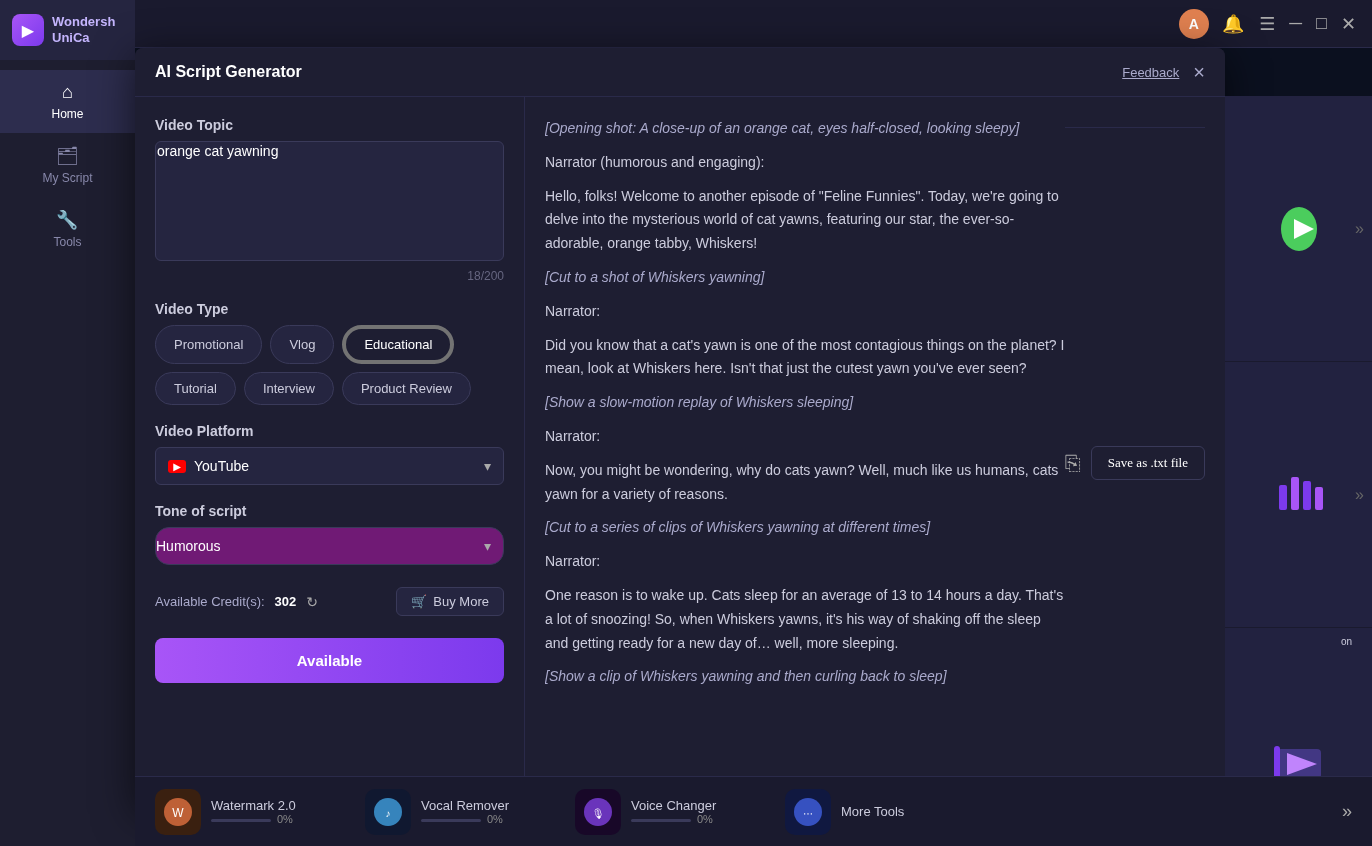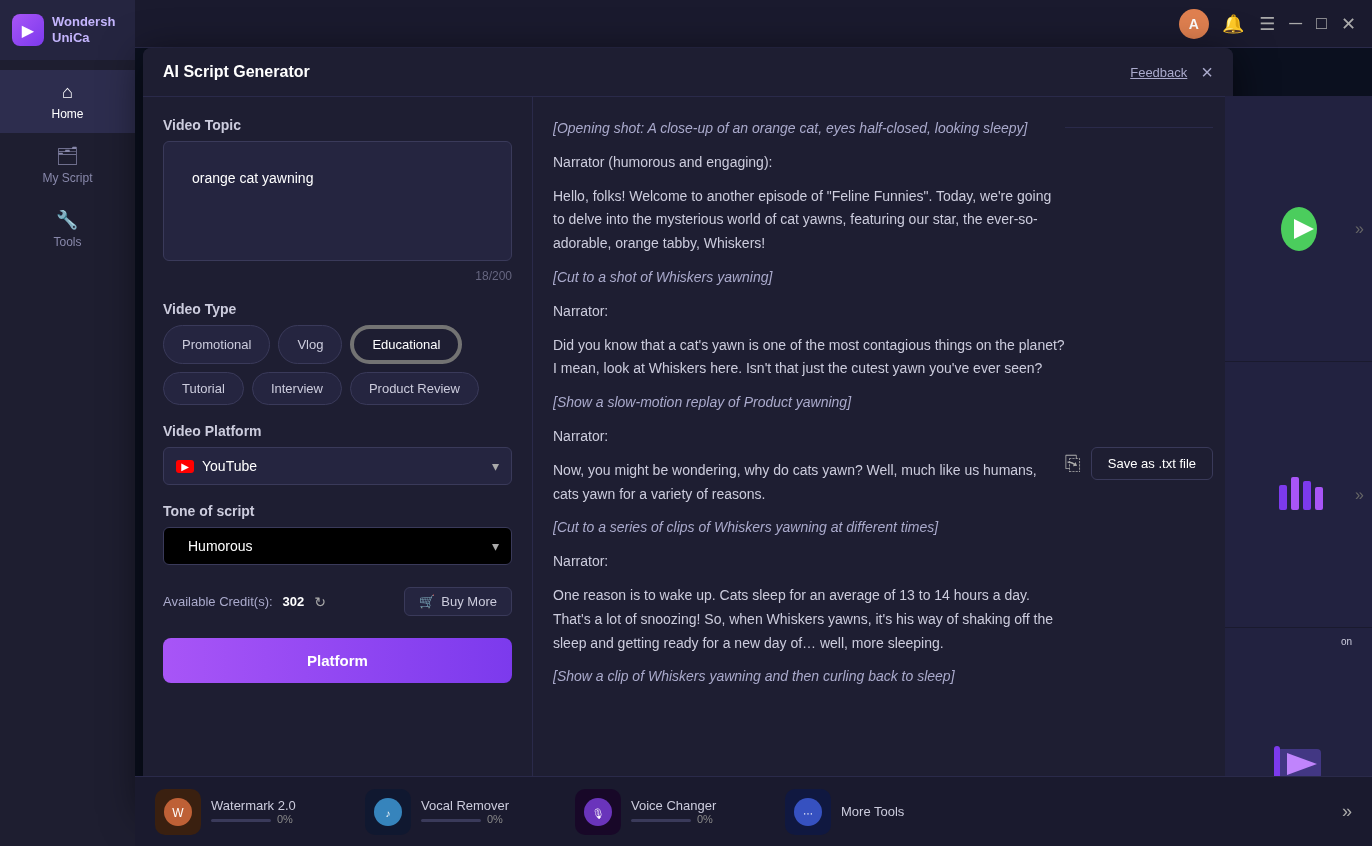--- a/index.html
+++ b/index.html
@@ -111,21 +111,21 @@
       height: 798px;
       background: rgba(0,0,0,0.5);
       display: flex;
       align-items: flex-start;
       justify-content: flex-start;
     }
 
     
     .dialog {
       position: absolute;
-      left: 8px; top: 0;
+      left: 0; top: 0;
       width: 1090px;
       height: 760px;
       background: #1e1e32;
       border-radius: 8px;
       box-shadow: 0 8px 40px rgba(0,0,0,0.6);
       overflow: hidden;
       display: flex;
       flex-direction: column;
     }
 
@@ -189,21 +189,21 @@
 
     
     .topic-textarea {
       width: 100%;
       height: 120px;
       background: #252540;
       border: 1px solid #3a3a5a;
       border-radius: 6px;
       color: #ffffff;
       font-size: 14px;
-      padding: 28px;
+      padding: 1px;
       resize: none;
       outline: none;
       font-family: inherit;
     }
     .char-count {
       text-align: right;
       color: #666680;
       font-size: 12px;
       margin-top: 4px;
     }
@@ -246,26 +246,26 @@
       position: absolute;
       right: 12px;
       color: #aaa;
     }
 
     
     .tone-select-display {
       display: flex;
       align-items: center;
       width: 100%;
-      background: #000000;
+      background: #701a75;
       border: 1px solid #3a3a5a;
-      border-radius: 6px;
+      border-radius: 14px;
       color: #ffffff;
       font-size: 14px;
-      padding: 10px 24px;
+      padding: 10px 0;
       cursor: pointer;
       position: relative;
     }
     .tone-select-display .chevron {
       position: absolute;
       right: 12px;
       color: #aaa;
     }
 
     
@@ -355,20 +355,21 @@
       cursor: pointer;
     }
     .save-txt-btn {
       padding: 8px 16px;
       border: 1px solid #3a3a5a;
       border-radius: 6px;
       background: transparent;
       color: #ffffff;
       font-size: 13px;
       cursor: pointer;
+      font-family: Liberation Serif, serif;
     }
 
     
     .bottom-bar {
       position: absolute;
       left: 135px;
       bottom: 0;
       width: 1237px;
       height: 70px;
       background: #1a1a2e;
@@ -539,32 +540,32 @@
         <div class="credits-row">
           <span class="credits-label">Available Credit(s):</span>
           <span class="credits-value">302</span>
           <span class="refresh-icon">↻</span>
           <button class="buy-more-btn">
             <span>🛒</span>
             <span>Buy More</span>
           </button>
         </div>
 
-        <button class="generate-btn">Platform</button>
+        <button class="generate-btn">Available</button>
       </div>
 
       <div class="right-panel">
         <div class="script-content">
           <p class="italic">[Opening shot: A close-up of an orange cat, eyes half-closed, looking sleepy]</p>
           <p>Narrator (humorous and engaging):</p>
           <p>Hello, folks! Welcome to another episode of "Feline Funnies". Today, we're going to delve into the mysterious world of cat yawns, featuring our star, the ever-so-adorable, orange tabby, Whiskers!</p>
           <p class="italic">[Cut to a shot of Whiskers yawning]</p>
           <p>Narrator:</p>
           <p>Did you know that a cat's yawn is one of the most contagious things on the planet? I mean, look at Whiskers here. Isn't that just the cutest yawn you've ever seen?</p>
-          <p class="italic">[Show a slow-motion replay of Product yawning]</p>
+          <p class="italic">[Show a slow-motion replay of Whiskers sleeping]</p>
           <p>Narrator:</p>
           <p>Now, you might be wondering, why do cats yawn? Well, much like us humans, cats yawn for a variety of reasons.</p>
           <p class="italic">[Cut to a series of clips of Whiskers yawning at different times]</p>
           <p>Narrator:</p>
           <p>One reason is to wake up. Cats sleep for an average of 13 to 14 hours a day. That's a lot of snoozing! So, when Whiskers yawns, it's his way of shaking off the sleep and getting ready for a new day of… well, more sleeping.</p>
           <p class="italic">[Show a clip of Whiskers yawning and then curling back to sleep]</p>
         </div>
         <div class="script-footer">
           <span class="copy-icon">⎘</span>
           <button class="save-txt-btn">Save as .txt file</button>

